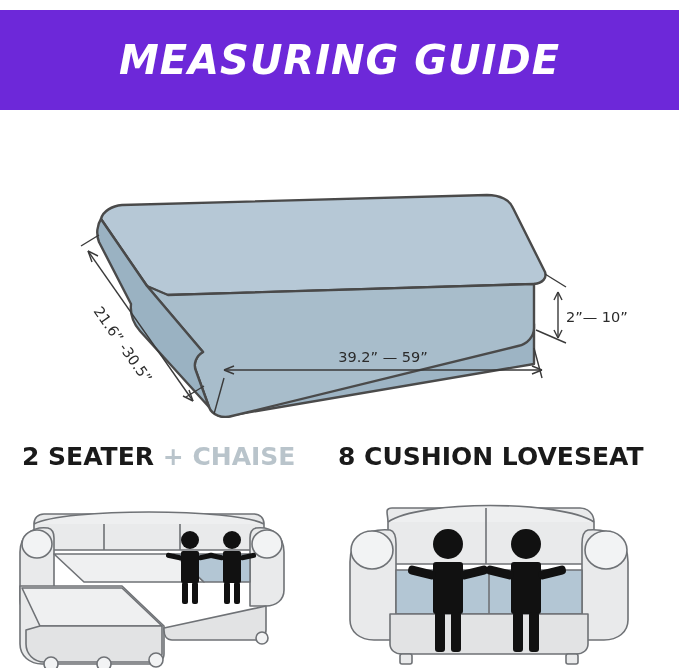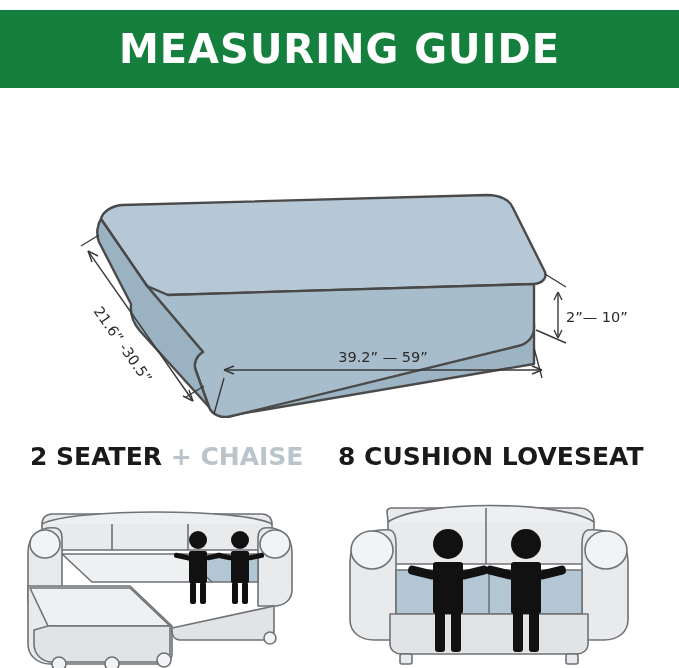--- a/index.html
+++ b/index.html
@@ -20,25 +20,26 @@
     height: 668px;
     background: #ffffff;
   }
 
   
   .header-band {
     position: absolute;
     left: 0;
     top: 10px;
     width: 679px;
-    height: 78px;
-    background: #15803d;
+    height: 100px;
+    background: #6d28d9;
     display: flex;
     align-items: center;
     justify-content: center;
+    font-style: italic;
   }
   .header-title {
     color: #ffffff;
     font-family: "DejaVu Sans", sans-serif;
     font-weight: bold;
     font-size: 40px;
     letter-spacing: 1px;
     text-align: center;
     line-height: 1;
   }
@@ -69,21 +70,21 @@
     top: 430px;
     width: 679px;
     height: 238px;
   }
   .panel {
     position: absolute;
     top: 0;
     width: 320px;
     height: 238px;
   }
-  .panel-left { left: 12px; }
+  .panel-left { left: 4px; }
   .panel-right { left: 330px; }
 
   .panel-title {
     font-family: "DejaVu Sans", sans-serif;
     font-weight: bold;
     font-size: 25px;
     color: #1a1a1a;
     letter-spacing: 0px;
     white-space: nowrap;
     position: absolute;

